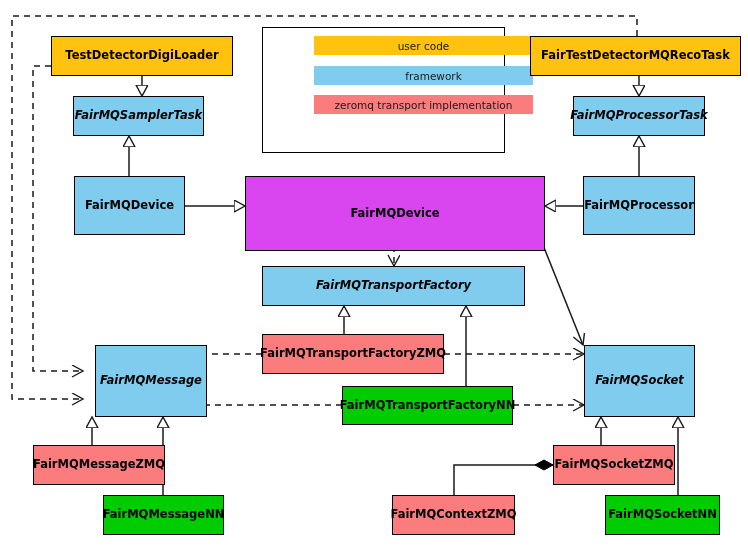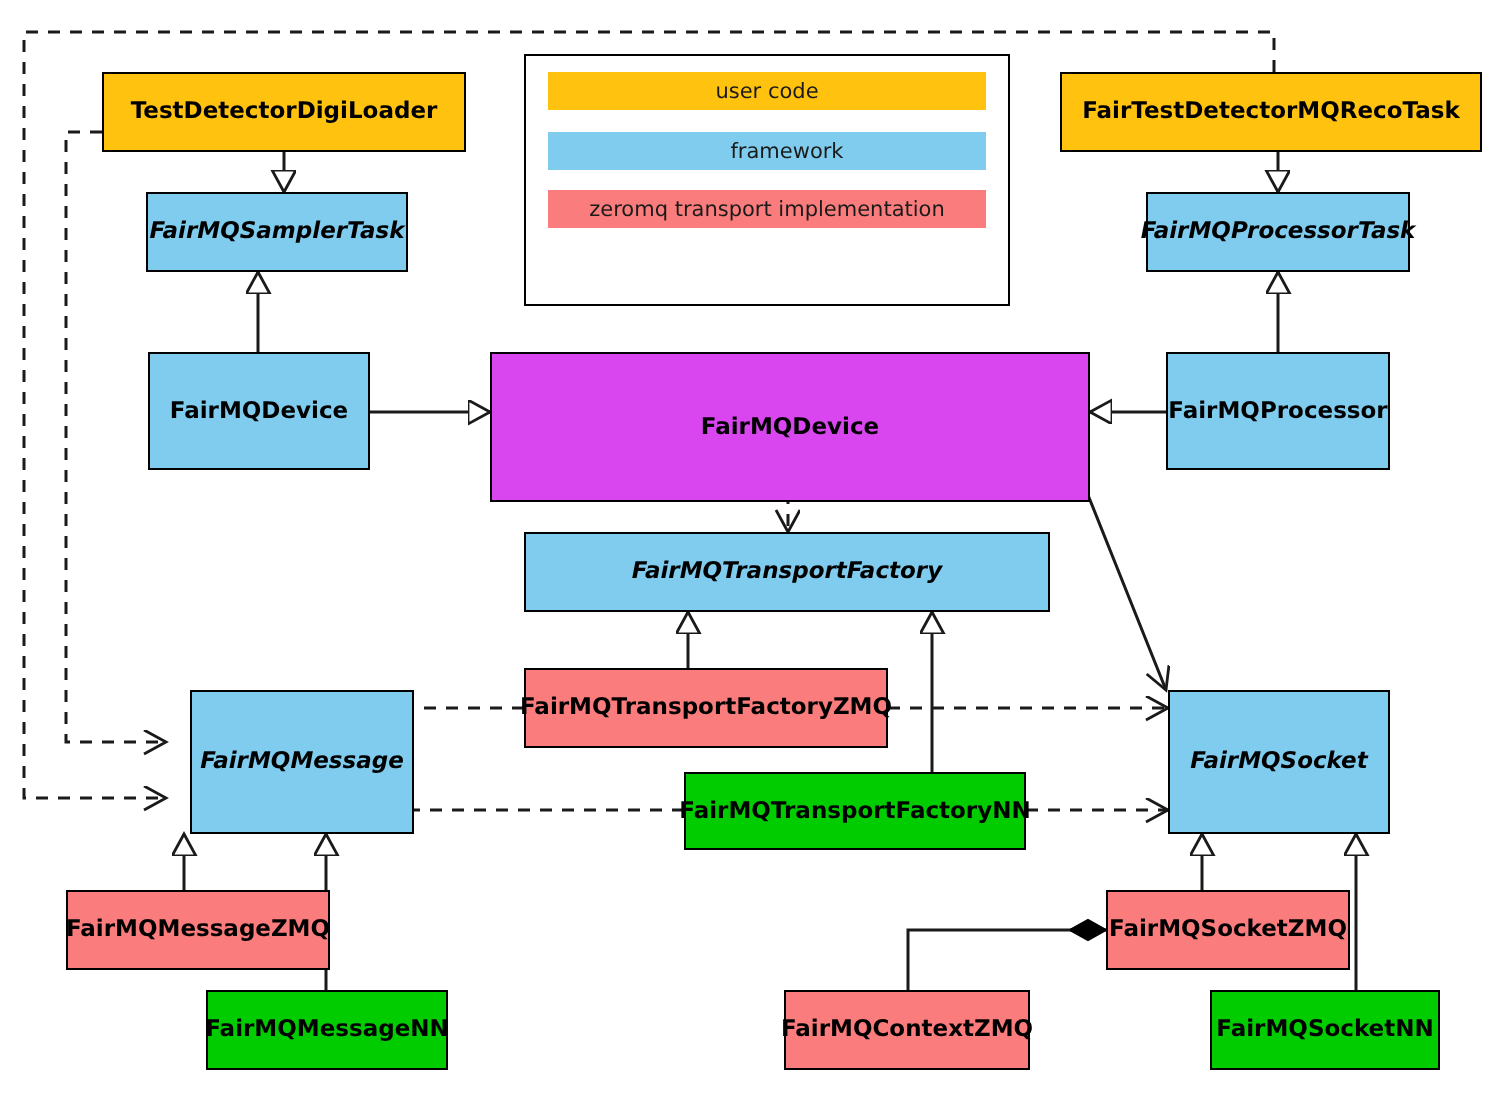--- a/index.html
+++ b/index.html
@@ -5,21 +5,21 @@
   html,body{margin:0;padding:0;background:#ffffff;}
   body{font-family:"DejaVu Sans", sans-serif;}
   #stage{position:relative;width:748px;height:549px;overflow:hidden;background:#fff;}
   #wires{position:absolute;left:0;top:0;width:748px;height:549px;}
   .node{position:absolute;box-sizing:border-box;border:1.6px solid #000;
         display:flex;align-items:center;justify-content:center;text-align:center;
         font-size:11.5px;font-weight:bold;color:#000;line-height:1.15;padding:2px 4px;}
   .node.abstract{font-style:italic;}
   .legend-box{position:absolute;box-sizing:border-box;border:1.6px solid #000;background:#fff;}
   .legend-row{position:absolute;box-sizing:border-box;display:flex;align-items:center;
-        justify-content:center;font-size:10.5px;color:#1a1a1a;font-weight:normal;}
+        justify-content:center;font-size:10.5px;color:#1a1a1a;font-weight:normal;margin-left:40px;}
 </style>
 </head>
 <body>
 
 <div id="stage">
 
   <svg id="wires" viewBox="0 0 748 549" xmlns="http://www.w3.org/2000/svg">
     <defs>
       <marker id="hollowTri" markerWidth="14" markerHeight="14" refX="11" refY="6" orient="auto" markerUnits="userSpaceOnUse">
         <path d="M0,0 L11,6 L0,12 z" fill="#ffffff" stroke="#1a1a1a" stroke-width="1.4"></path>

